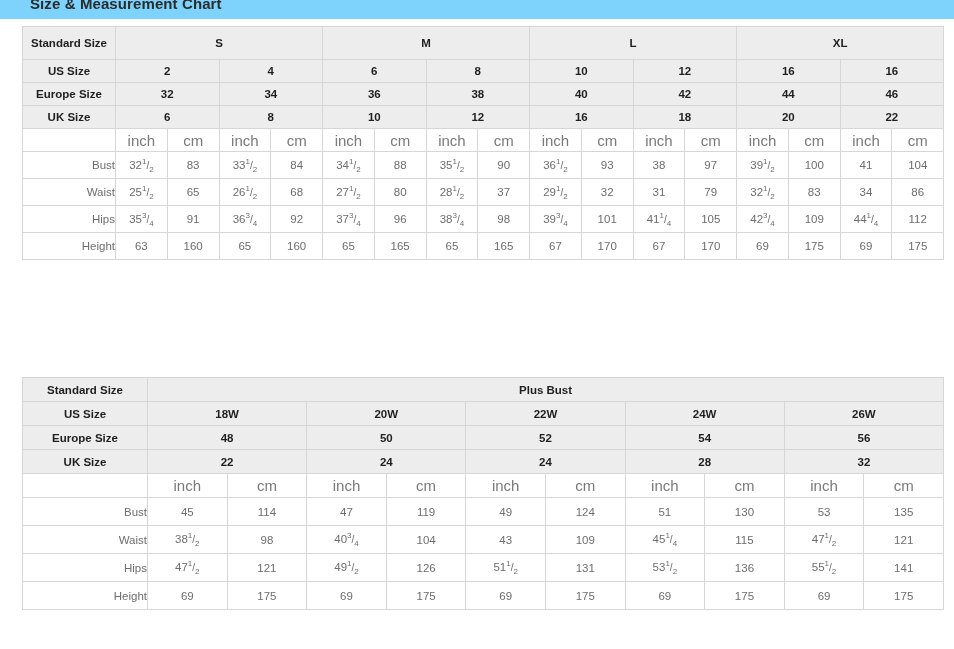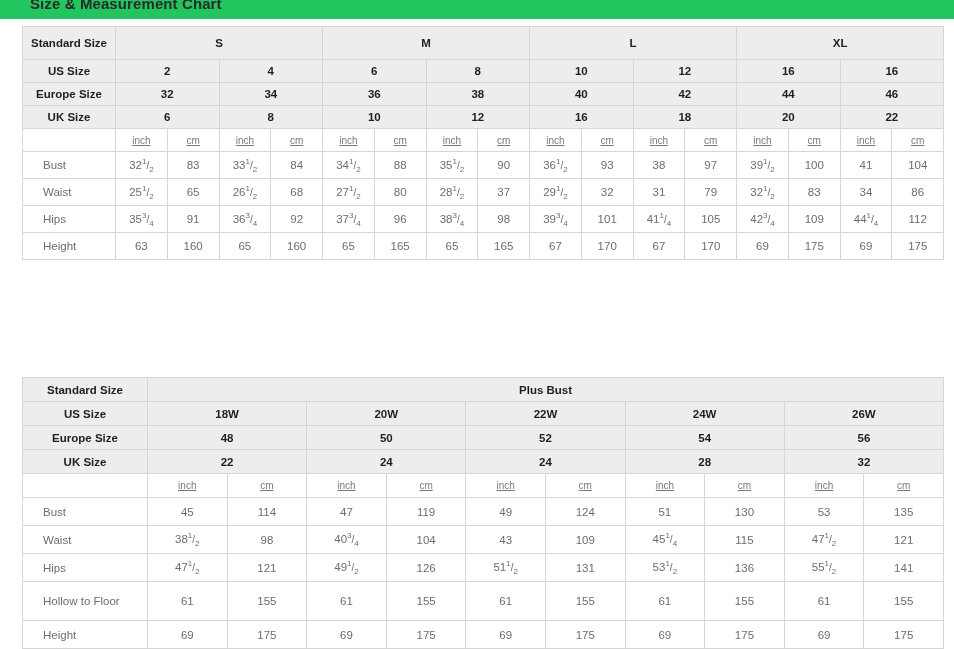--- a/index.html
+++ b/index.html
@@ -15,21 +15,21 @@
     position: relative;
   }
 
   
   .title-band {
     position: absolute;
     top: 0;
     left: 0;
     width: 954px;
     height: 19px;
-    background: #22c55e;
+    background: #7dd3fc;
   }
   .title-text {
     position: absolute;
     left: 30px;
     top: -5px;
     font-size: 15px;
     font-weight: bold;
     color: #2b2b2b;
     letter-spacing: 0.1px;
     white-space: nowrap;
@@ -53,30 +53,29 @@
   }
   
   .chart-table td.hd {
     background: #ededed;
     color: #1f1f1f;
     font-weight: bold;
     font-size: 11.5px;
   }
   
   .chart-table td.rowlab {
-    text-align: left;
+    text-align: right;
     padding-left: 20px;
     color: #6d6d6d;
     font-weight: normal;
   }
   
   .chart-table td.unit {
     color: #7a7a7a;
-    font-size: 10px;
-    text-decoration: underline;
+    font-size: 15px;
   }
   .chart-table td.blank {
     background: #ffffff;
     border-right: 1px solid #d6d6d6;
   }
 
   
   #table1 {
     left: 22px;
     top: 26px;
@@ -376,33 +375,20 @@
         <td class="">121</td>
         <td class=""><span class="frac">49<sup>1</sup><span class="sl">/</span><sub>2</sub></span></td>
         <td class="">126</td>
         <td class=""><span class="frac">51<sup>1</sup><span class="sl">/</span><sub>2</sub></span></td>
         <td class="">131</td>
         <td class=""><span class="frac">53<sup>1</sup><span class="sl">/</span><sub>2</sub></span></td>
         <td class="">136</td>
         <td class=""><span class="frac">55<sup>1</sup><span class="sl">/</span><sub>2</sub></span></td>
         <td class="">141</td>
       </tr>
-      <tr class="r-tall">
-        <td class="rowlab">Hollow to Floor</td>
-        <td class="">61</td>
-        <td class="">155</td>
-        <td class="">61</td>
-        <td class="">155</td>
-        <td class="">61</td>
-        <td class="">155</td>
-        <td class="">61</td>
-        <td class="">155</td>
-        <td class="">61</td>
-        <td class="">155</td>
-      </tr>
       <tr class="r-data">
         <td class="rowlab">Height</td>
         <td class="">69</td>
         <td class="">175</td>
         <td class="">69</td>
         <td class="">175</td>
         <td class="">69</td>
         <td class="">175</td>
         <td class="">69</td>
         <td class="">175</td>

